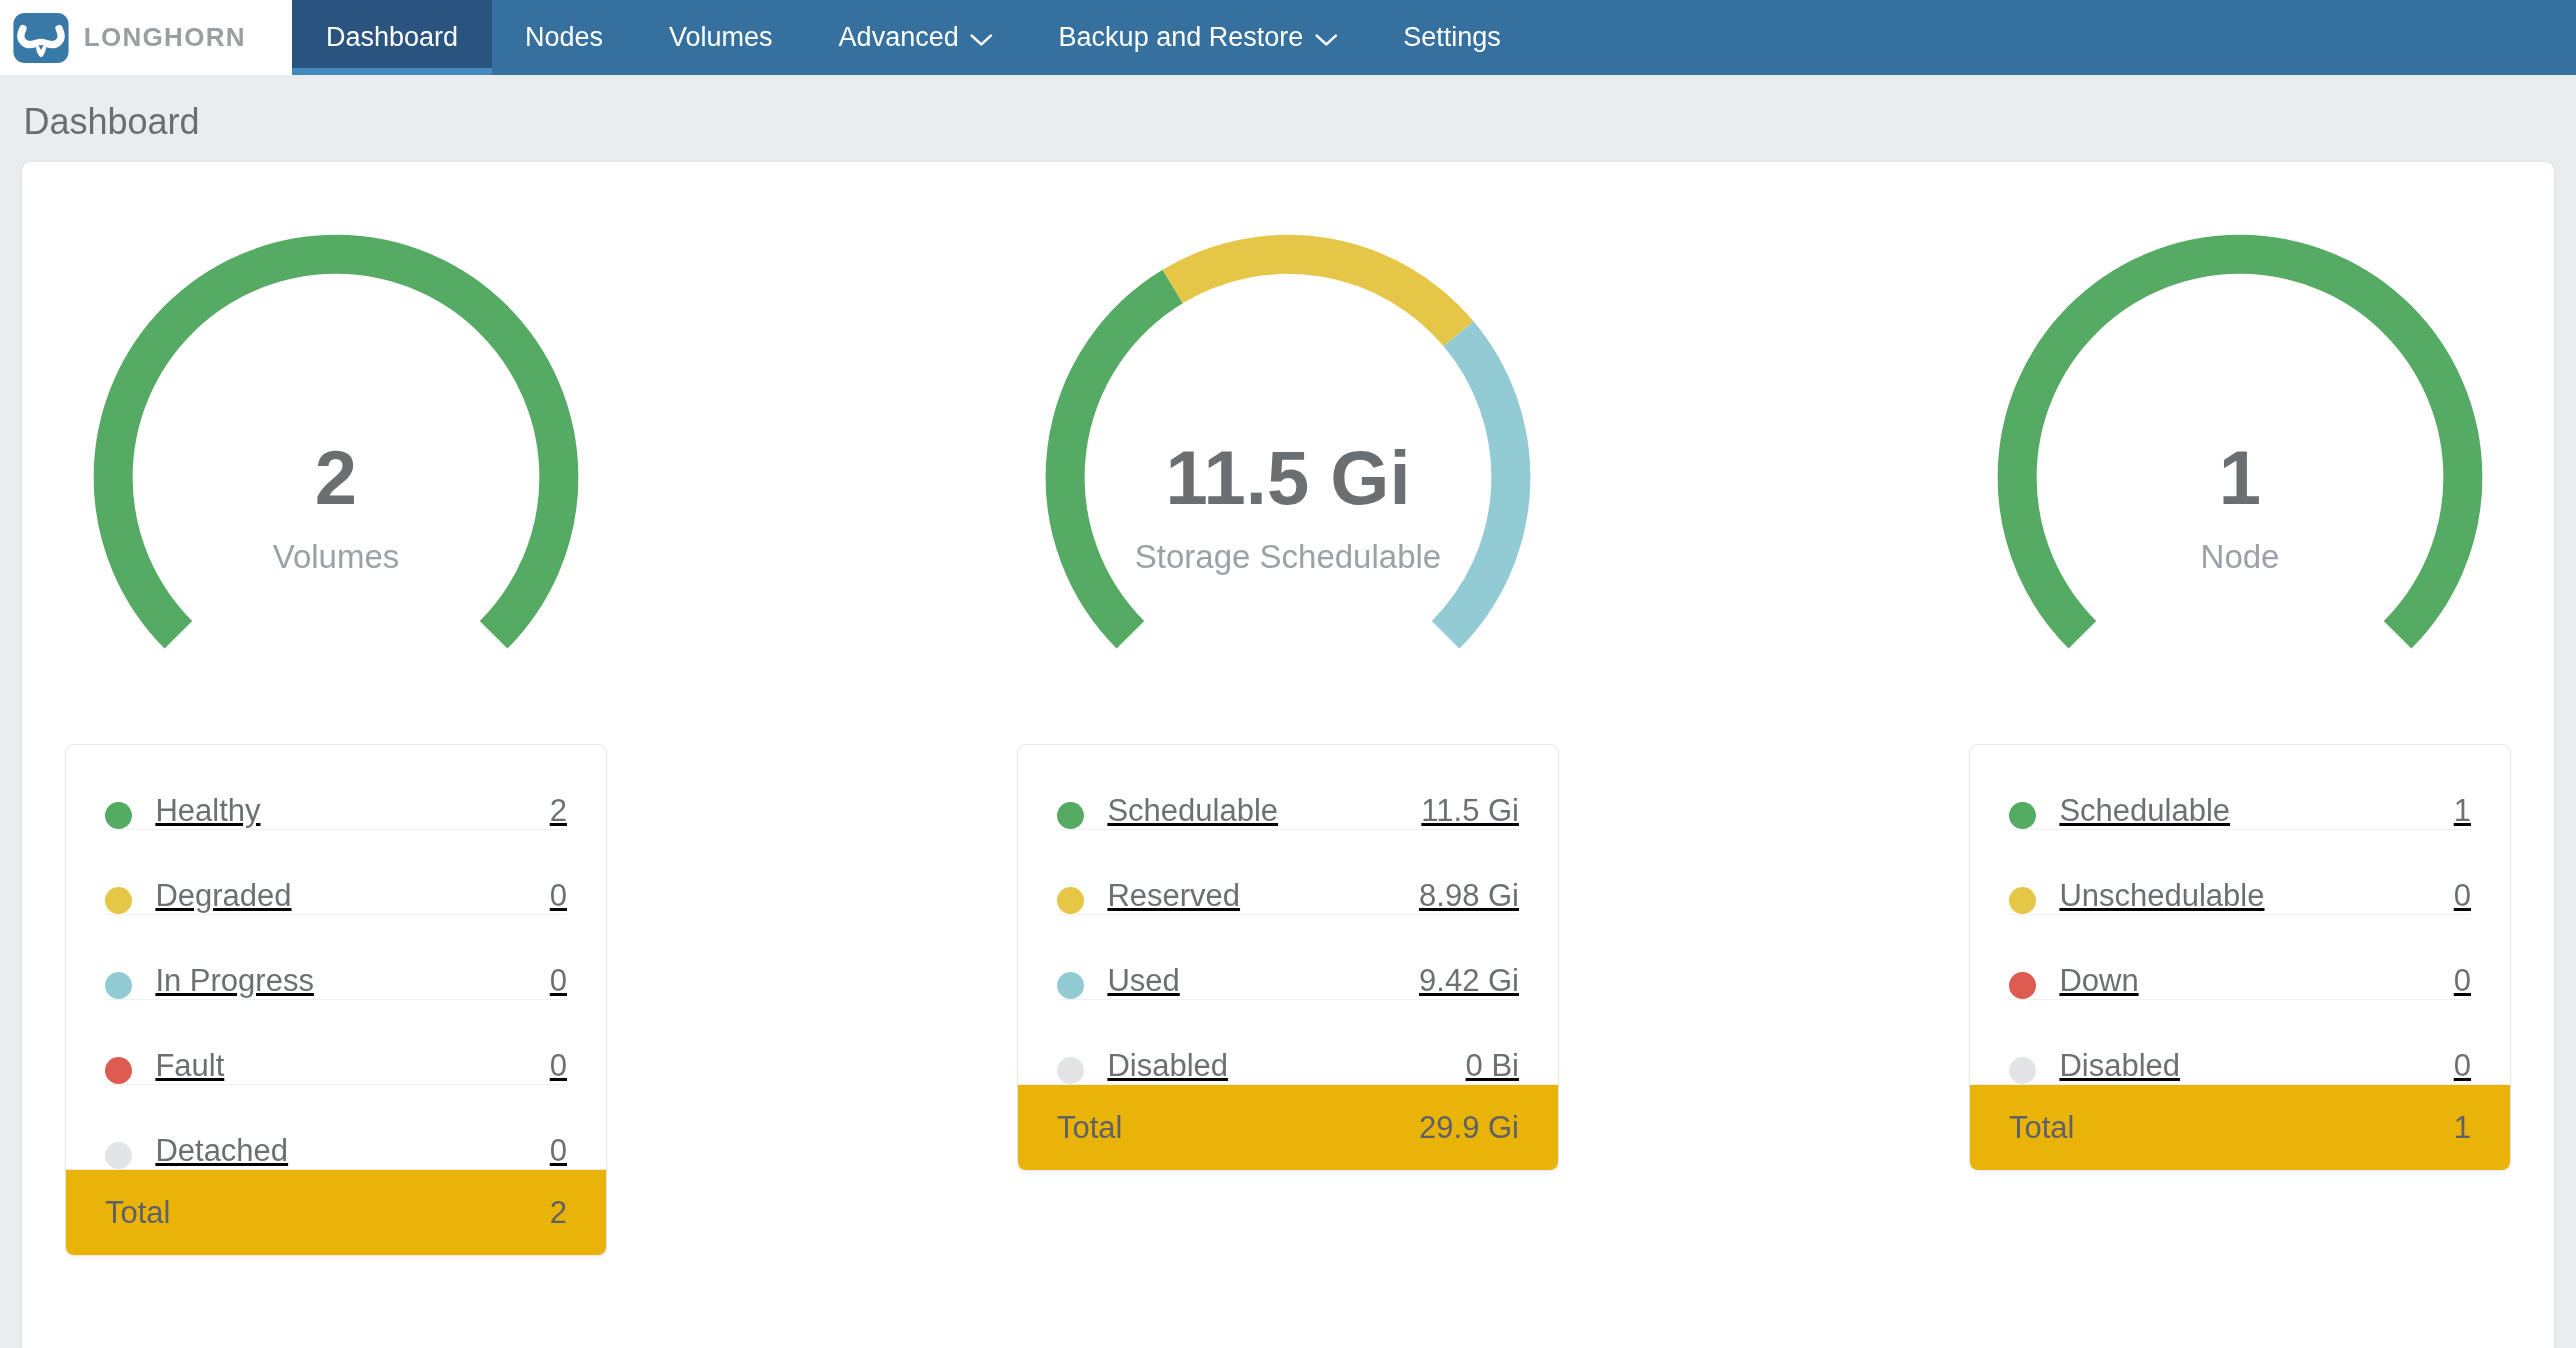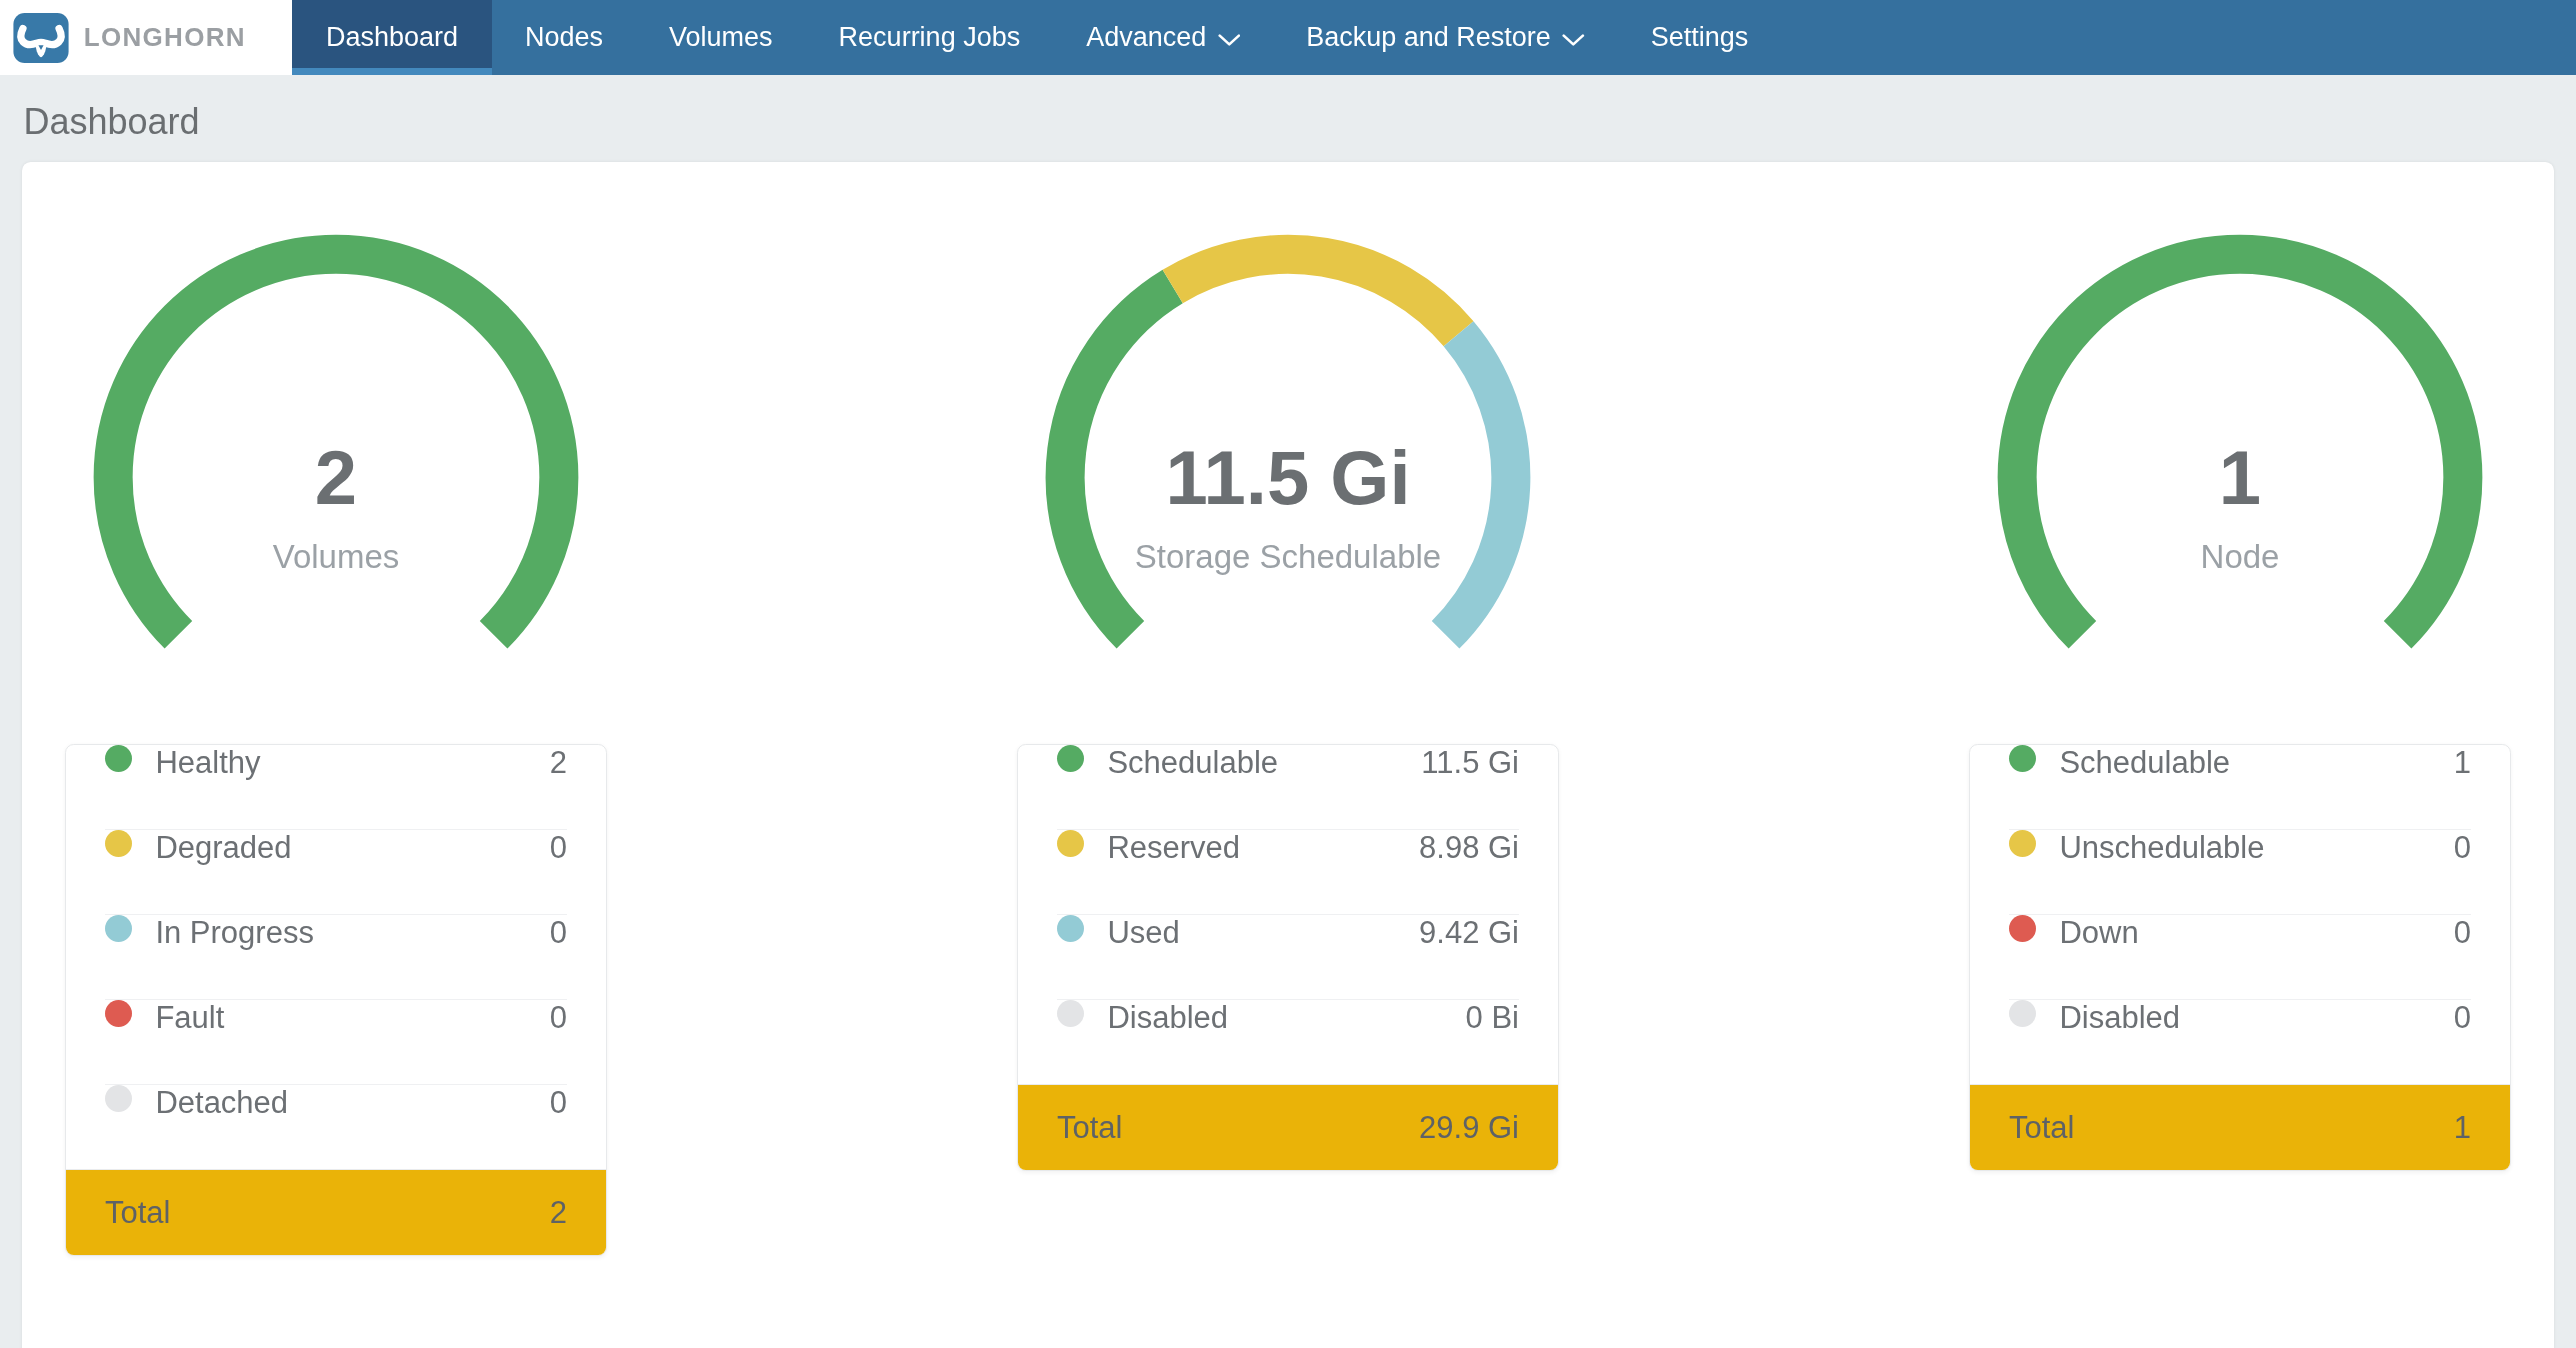--- a/index.html
+++ b/index.html
@@ -30,21 +30,21 @@
   
   .gauge-wrap{position:relative;width:486px;height:444px;margin:0 auto;}
   .gauge-wrap svg{display:block;}
   .gauge-center{position:absolute;left:0;right:0;top:206px;text-align:center;pointer-events:none;}
   .gauge-value{font-size:76px;font-weight:bold;color:#6B6F72;line-height:95px;}
   .gauge-label{font-size:33px;color:#9BA1A6;line-height:40px;margin-top:12px;}
   
   .legend-card{margin-top:76px;background:#FFFFFF;border:0.9px solid #E7E9EB;border-radius:8.7px;
                box-shadow:0 1.7px 4.3px rgba(0,0,0,.05);overflow:hidden;}
   .legend-rows{padding:0 39px;}
-  .legend-row{display:flex;align-items:flex-start;height:84px;border-bottom:0.9px solid #EFF0F2;}
+  .legend-row{display:flex;align-items:flex-end;height:84px;border-bottom:0.9px solid #EFF0F2;text-decoration:underline;}
   .legend-row:last-child{border-bottom:none;}
   .dot{width:27px;height:27px;border-radius:50%;margin-right:23.4px;flex-shrink:0;}
   .legend-label{flex:1;font-size:31px;color:#6C7074;}
   .legend-value{font-size:31px;color:#6C7074;}
   .legend-total{display:flex;align-items:center;height:85px;padding:0 39px;
                 background:#eab308;border-top:0.9px solid #E9EBED;}
   .legend-total .legend-label,.legend-total .legend-value{color:#5E6266;}
 </style>
 </head>
 <body>
@@ -63,23 +63,20 @@
       <div class="nav-item active">
         <span>Dashboard</span>
       </div>
       <div class="nav-item">
         <span>Nodes</span>
       </div>
       <div class="nav-item">
         <span>Volumes</span>
       </div>
       <div class="nav-item">
-        <span>Recurring Jobs</span>
-      </div>
-      <div class="nav-item">
         <span>Advanced</span>
         <span class="chev">
           <svg width="22.6" height="14" viewBox="0 0 26 16">
             <polyline points="2,3 13,13 24,3" fill="none" stroke="#FFFFFF" stroke-width="3" stroke-linecap="round" stroke-linejoin="round"></polyline>
           </svg>
         </span>
       </div>
       <div class="nav-item">
         <span>Backup and Restore</span>
         <span class="chev">

